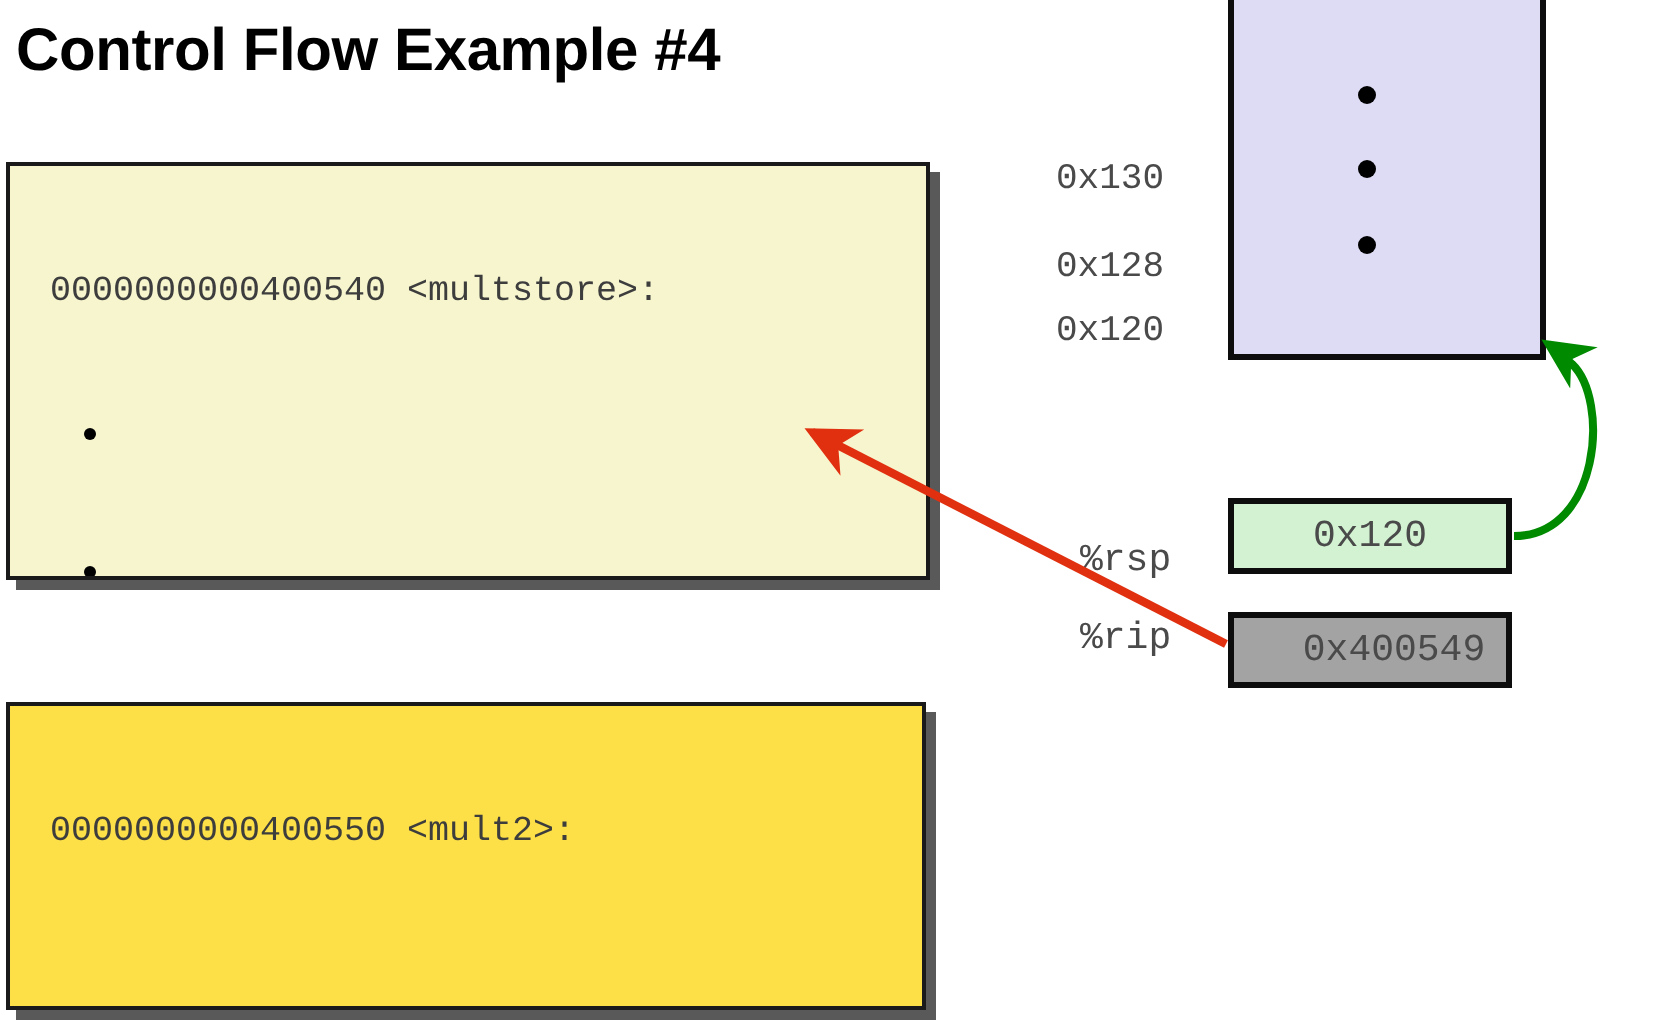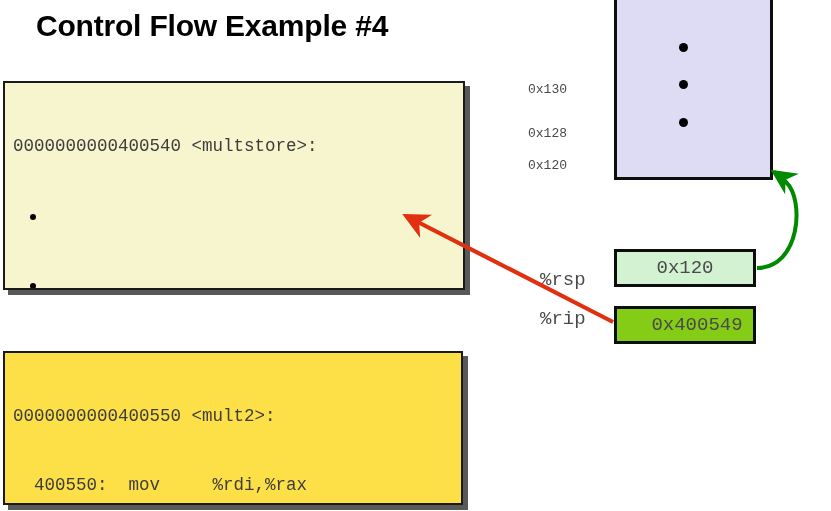--- a/index.html
+++ b/index.html
@@ -12,42 +12,42 @@
     width: 831px;
     height: 511px;
     background: #ffffff;
     overflow: hidden;
     font-family: "Liberation Sans", sans-serif;
   }
 
   
   #slide-title {
     position: absolute;
-    left: 36px;
+    left: 8px;
     top: 6px;
     font-family: "Liberation Sans", sans-serif;
     font-weight: bold;
     font-size: 30px;
     line-height: 40px;
     color: #000000;
     letter-spacing: -0.2px;
     white-space: nowrap;
   }
 
   
   .code-box {
     position: absolute;
     box-sizing: border-box;
     border: 2px solid #1a1a1a;
     box-shadow: 5px 5px 0 0 #595959;
     font-family: "Liberation Mono", "DejaVu Sans Mono", monospace;
     font-size: 17.5px;
     line-height: 23px;
     color: #3d3d3d;
-    padding: 6px 0 6px 8px;
+    padding: 6px 0 6px 20px;
     white-space: pre;
     overflow: hidden;
   }
   #code-box-multstore {
     left: 3px;
     top: 81px;
     width: 462px;
     height: 209px;
     background: #f7f5ce;
   }
@@ -96,21 +96,21 @@
     background: #000000;
   }
   #stack-dot-1 { left: 679px; top: 43px; }
   #stack-dot-2 { left: 679px; top: 80px; }
   #stack-dot-3 { left: 679px; top: 118px; }
 
   
   .addr-label {
     position: absolute;
     font-family: "Liberation Mono", "DejaVu Sans Mono", monospace;
-    font-size: 13px;
+    font-size: 18px;
     line-height: 20px;
     color: #4a4a4a;
     white-space: nowrap;
   }
   #addr-130 { left: 528px; top: 80px; }
   #addr-128 { left: 528px; top: 124px; }
   #addr-120 { left: 528px; top: 156px; }
 
   
   .reg-label {
@@ -141,21 +141,21 @@
     top: 249px;
     width: 142px;
     height: 38px;
     background: #d2f2d2;
   }
   #reg-box-rip {
     left: 614px;
     top: 306px;
     width: 142px;
     height: 38px;
-    background: #84cc16;
+    background: #a3a3a3;
     padding-left: 24px;
   }
 
   
   #arrows {
     position: absolute;
     left: 0;
     top: 0;
     width: 831px;
     height: 511px;
@@ -174,21 +174,20 @@
     <div class="code-line vdots"></div>
     <div class="code-line vdots"></div>
     
     
     
     
   </div>
 
   <div id="code-box-mult2" class="code-box">
     <div class="code-line">0000000000400550 &lt;mult2&gt;:</div>
-    <div class="code-line">  400550:  mov     %rdi,%rax</div>
     
     
     
   </div>
 
   <div id="stack-box"></div>
   <div id="stack-dot-1" class="stack-dot"></div>
   <div id="stack-dot-2" class="stack-dot"></div>
   <div id="stack-dot-3" class="stack-dot"></div>
 

